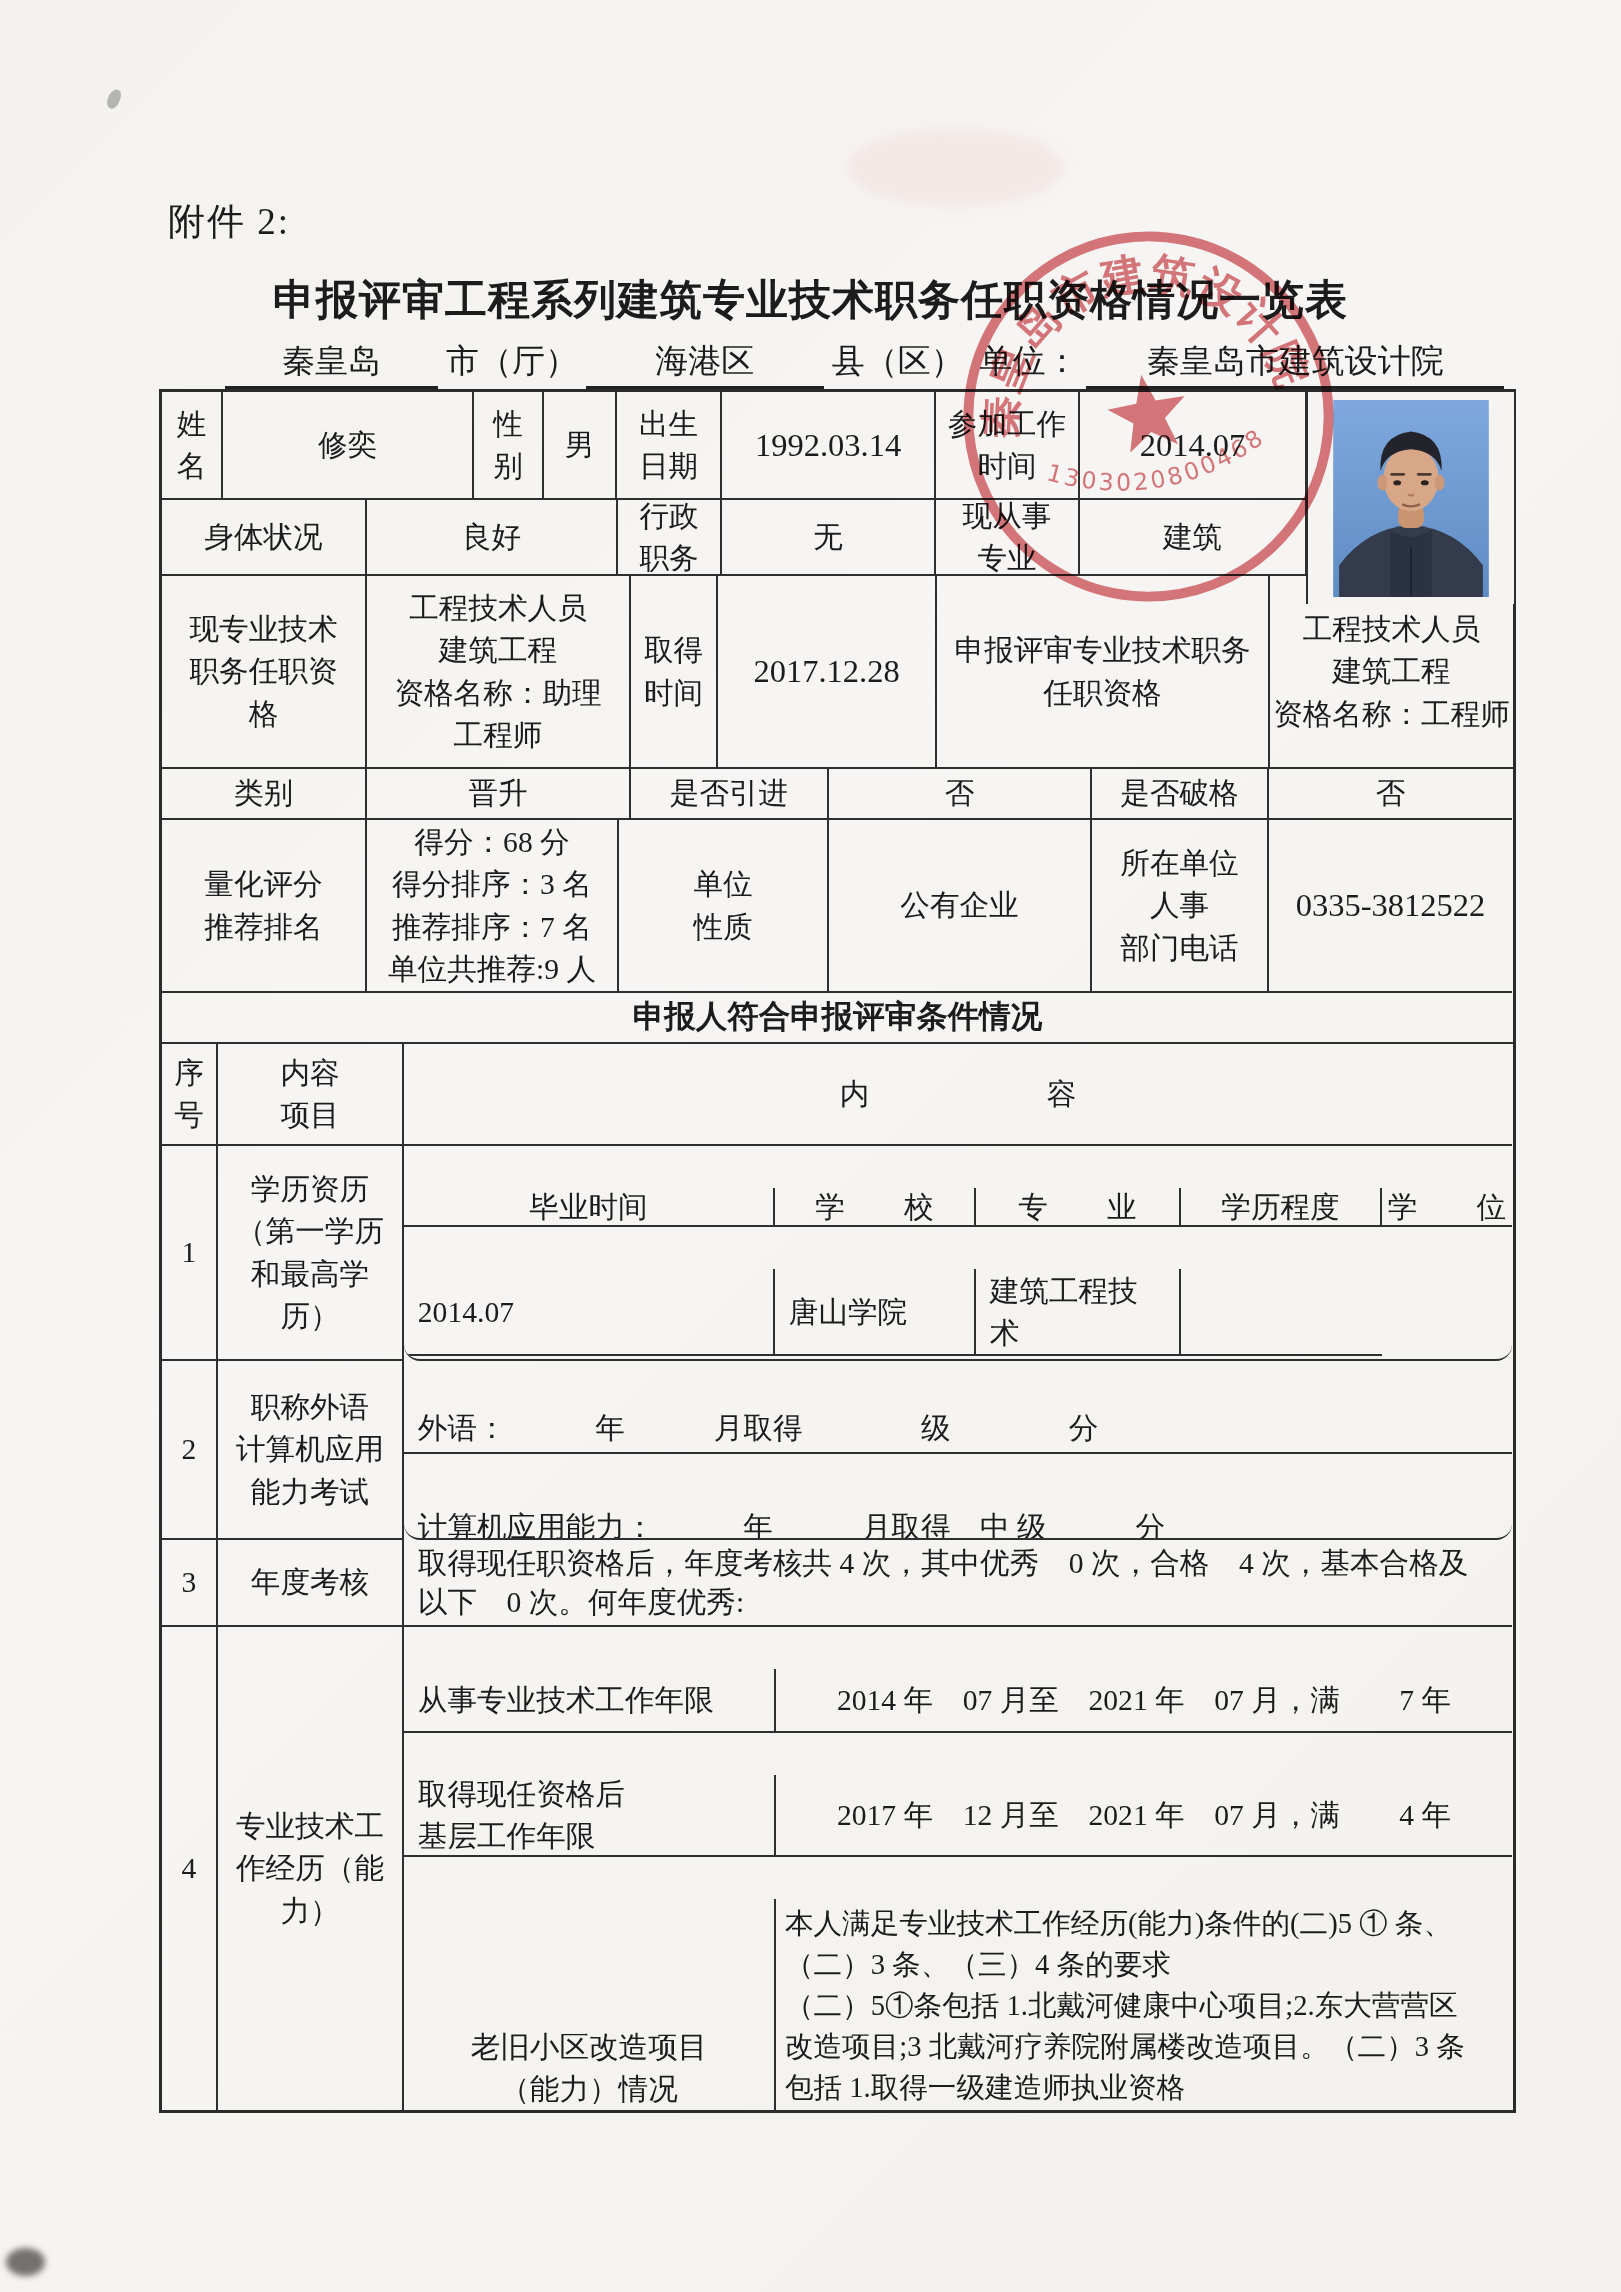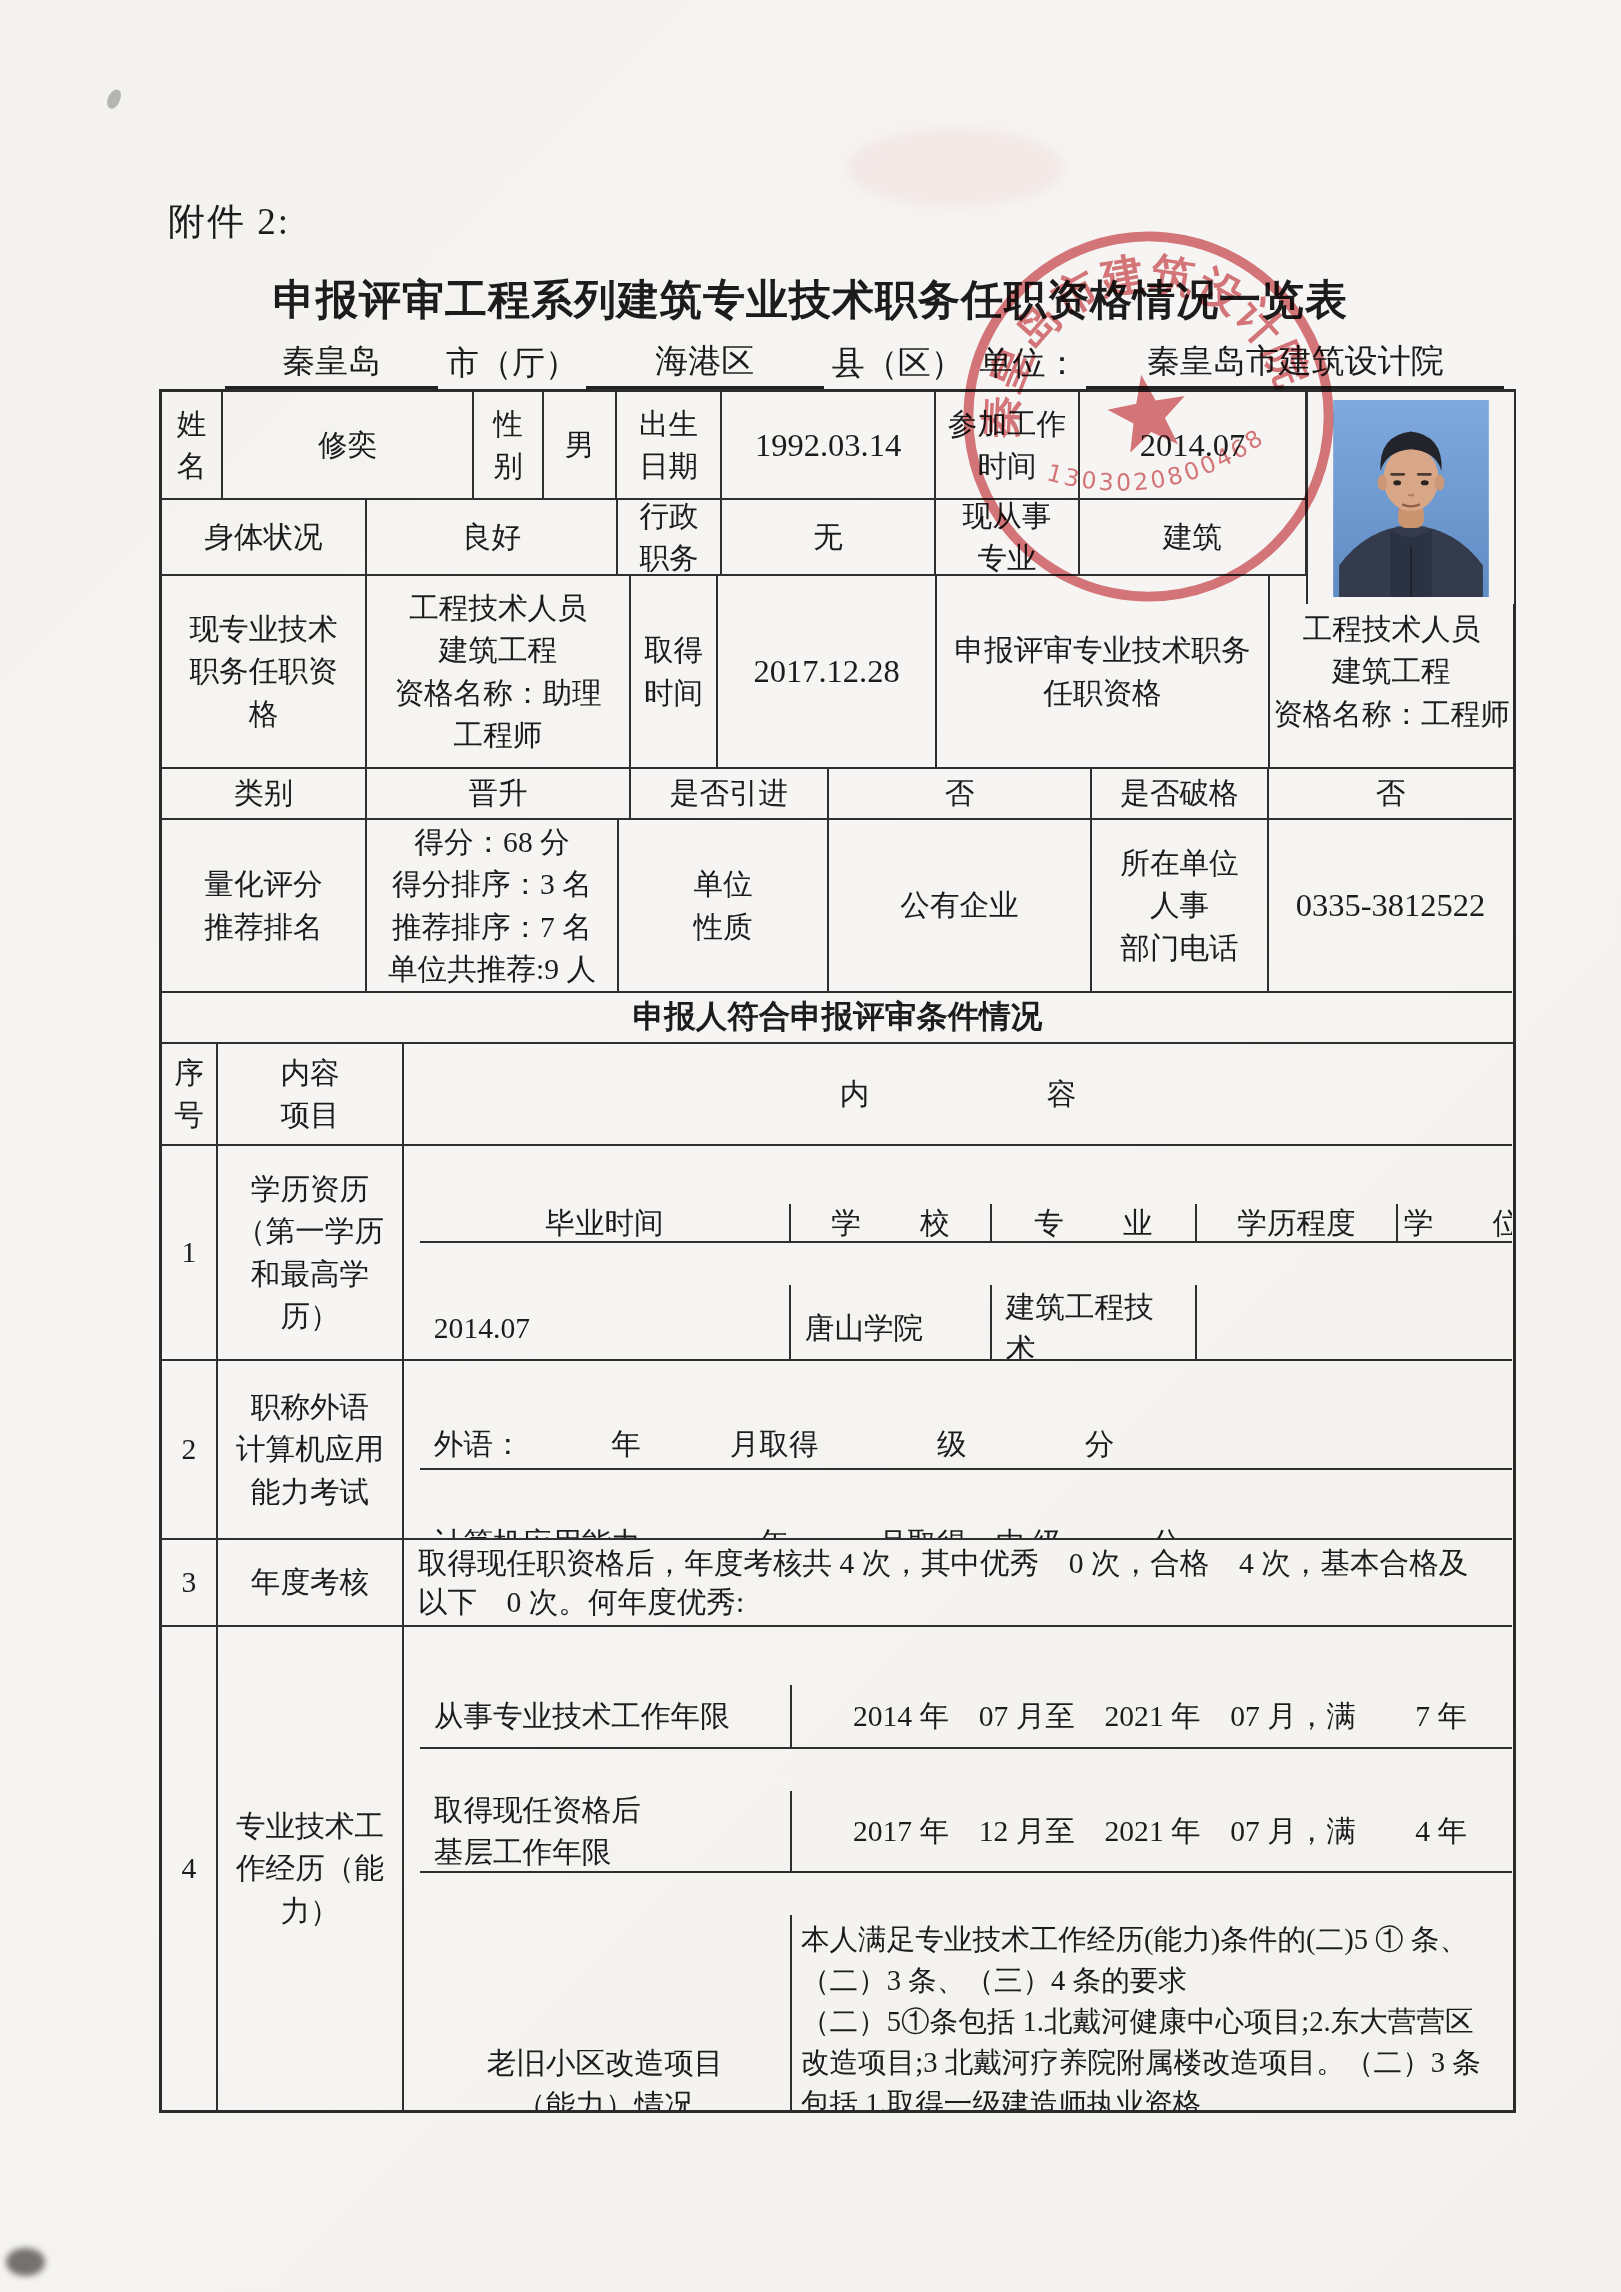--- a/index.html
+++ b/index.html
@@ -7,36 +7,36 @@
     width:1621px;height:2292px;position:relative;overflow:hidden;
     background:linear-gradient(135deg,#f3f2ef 0%,#f6f5f3 40%,#f2f1ee 100%);
     font-family:"Liberation Serif","DejaVu Serif",serif;
     color:#1c1c1c;
   }
   .abs{position:absolute;}
   
   .attach{left:168px;top:197px;font-size:37px;letter-spacing:2px;}
   .title{left:0;top:272px;width:1621px;text-align:center;font-size:42px;font-weight:700;letter-spacing:1px;}
   .region{left:0;top:339px;width:1621px;padding-left:225px;box-sizing:border-box;
-          display:flex;align-items:center;font-size:33px;}
+          display:flex;align-items:flex-start;font-size:33px;}
   .uv{display:inline-block;min-width:213px;text-align:center;border-bottom:3px solid #222;padding-bottom:2px;}
   .uv.u2{min-width:238px;}
   .uv.u3{min-width:418px;}
   .rl{margin:0 7.9px 2px 7.9px;white-space:nowrap;}
   
   .form{left:159px;top:389px;width:1351px;border:3px solid #2b2b2b;background:transparent;}
   .band{display:grid;}
   .c{box-sizing:border-box;border-right:2px solid #2f2f2f;border-bottom:2px solid #2f2f2f;
      display:flex;align-items:center;justify-content:center;text-align:center;
      font-size:29.6px;white-space:pre-line;overflow:hidden;line-height:1.42;}
   .nr{border-right:none;}
   .nb{border-bottom:none;}
   .left{justify-content:flex-start;text-align:left;padding-left:13.8px;}
   .big{font-size:32.5px;}
-  .subcol{display:block;padding:16px;}
+  .subcol{display:block;padding:0;border-radius:16px;}
   .subrow{display:grid;}
   .para{line-height:41px;font-size:28.6px;align-items:flex-start;padding-top:3.9px;}
   .it3{line-height:39px;}
   
   .photo-cell{left:1306px;top:392px;width:206px;height:212px;background:#f5f4f2;
               border-left:2px solid #2f2f2f;display:flex;align-items:center;justify-content:center;}
   
   .stamp{left:932px;top:200px;width:433px;height:433px;mix-blend-mode:multiply;opacity:.74;pointer-events:none;}
   
   .sp1{left:108px;top:89px;width:11.8px;height:19.7px;background:#9a9a96;border-radius:60% 40% 55% 45%;transform:rotate(18deg);opacity:.7;}

